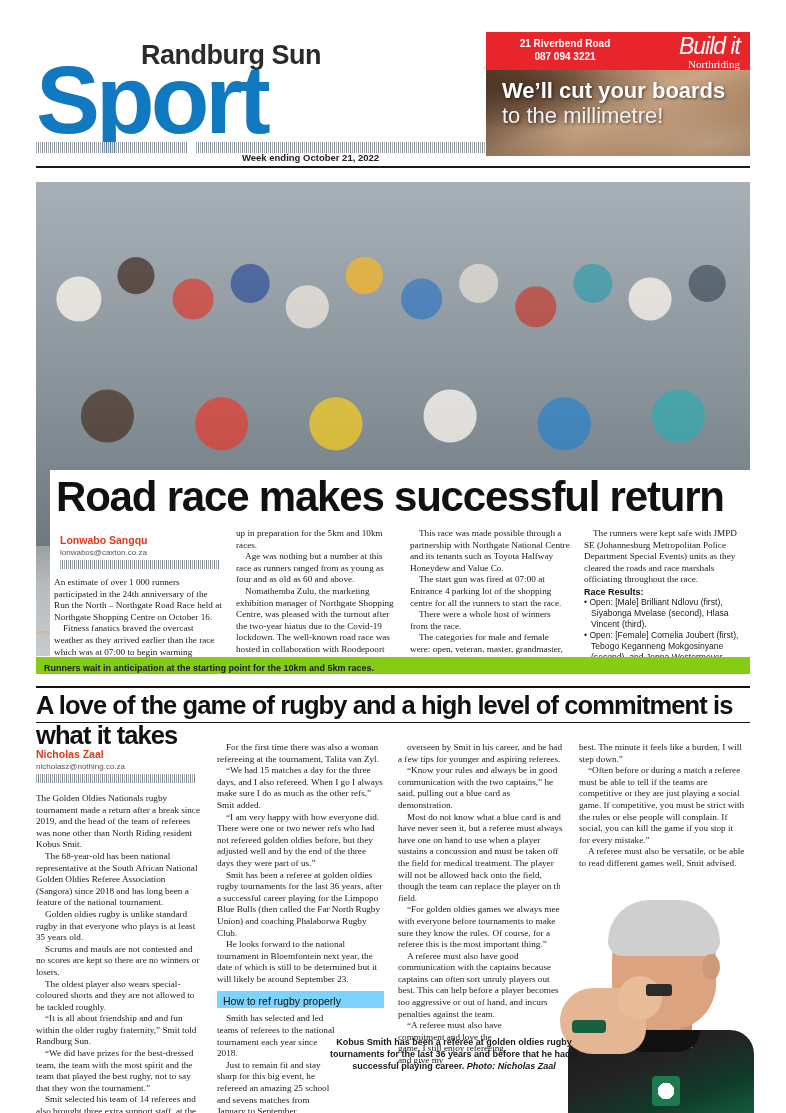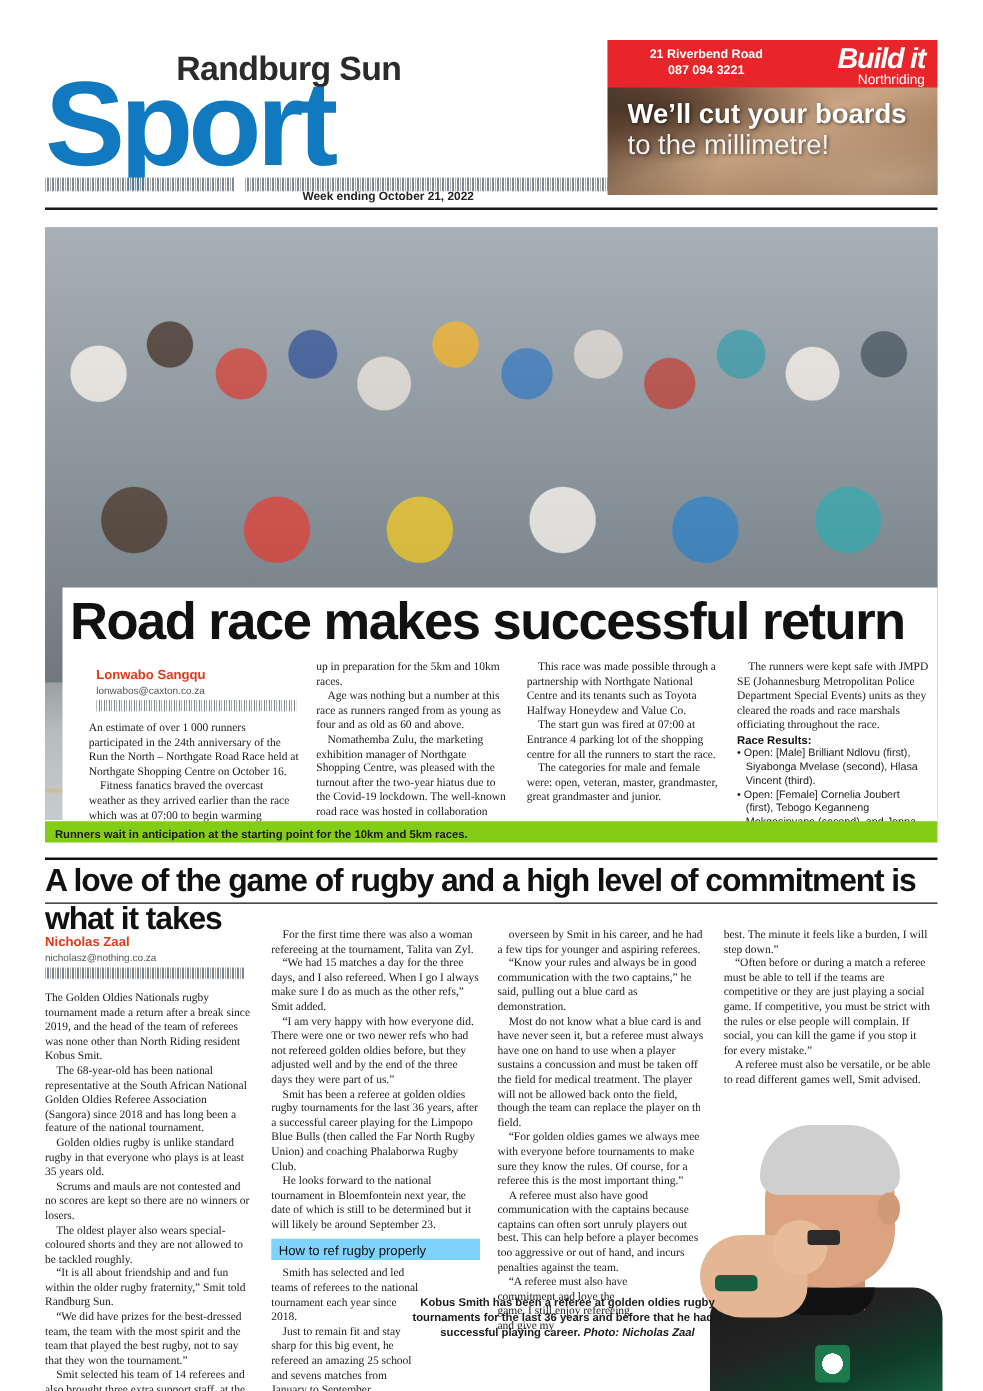--- a/index.html
+++ b/index.html
@@ -42,23 +42,23 @@
   .masthead-rule { position: absolute; left: 36px; top: 166px; width: 714px; height: 2px; background: #1a1a1a; }
 
   
   .ad { position: absolute; left: 486px; top: 32px; width: 264px; height: 124px; overflow: hidden;
         background: linear-gradient(160deg,#8a6b52 0%, #b2876a 30%, #c9a583 55%, #9d7657 80%, #7c5d45 100%); }
   .ad-top { position: absolute; left:0; top:0; width: 264px; height: 38px; background: #e8252a; }
   .ad-addr { position: absolute; left: 14px; top: 5px; width: 130px;
     font-family: "Liberation Sans", sans-serif; font-weight: bold; font-size: 10px;
     color: #fff; text-align: center; line-height: 13px; }
   .ad-brand { position: absolute; right: 10px; top: 3px; text-align: right; }
-  .ad-brand-name { font-family: "Liberation Sans", sans-serif; font-weight: bold; font-style: italic;
+  .ad-brand-name { font-family: "Liberation Sans", sans-serif; font-weight: normal; font-style: italic;
     font-size: 23px; color: #fff; letter-spacing: -1px; line-height: 23px; }
-  .ad-brand-sub { font-family: Liberation Sans, sans-serif; font-size: 11px; color: #fff; line-height: 12px; }
+  .ad-brand-sub { font-family: Liberation Serif, serif; font-size: 11px; color: #fff; line-height: 12px; }
   .ad-body { position: absolute; left: 0; top: 38px; width: 264px; height: 86px; }
   .ad-tex { position:absolute; inset:0;
     background:
       radial-gradient(ellipse at 15% 20%, rgba(60,40,25,.75) 0%, rgba(60,40,25,0) 45%),
       radial-gradient(ellipse at 85% 85%, rgba(210,180,150,.65) 0%, rgba(210,180,150,0) 55%),
       linear-gradient(115deg, rgba(40,25,15,.55) 0%, rgba(40,25,15,0) 40%); }
   .ad-line1 { position: absolute; left: 16px; top: 8px; font-family: "Liberation Sans", sans-serif;
     font-weight: bold; font-size: 22px; color: #fff; text-shadow: 1px 1px 3px rgba(0,0,0,.6); }
   .ad-line2 { position: absolute; left: 16px; top: 33px; font-family: "Liberation Sans", sans-serif;
     font-size: 22px; color: #f2f2f2; text-shadow: 1px 1px 3px rgba(0,0,0,.6); }
@@ -97,21 +97,21 @@
     background: #fff; }
   .lead-headline { font-family: "Liberation Sans", sans-serif; font-weight: bold;
     font-size: 42px; line-height: 46px; color: #111; letter-spacing: -1.2px;
     padding: 4px 0 0 6px; }
   .byline { padding-left: 6px; margin-top: 6px; width: 170px; }
   .byline-name { font-family: "Liberation Sans", sans-serif; font-weight: bold; font-size: 10.5px; color: #e03a1a; }
   .byline-email { font-family: "Liberation Sans", sans-serif; font-size: 8px; color: #555; margin-top: 2px; }
   .byline-bar { margin-top: 3px; height: 9px; width: 160px;
     background: repeating-linear-gradient(to right,#8e979f 0 1px,#fff 1px 2px,#5f686e 2px 3px,#fff 3px 4px); opacity:.8; }
 
-  .lead-cols { display: flex; gap: 14px; padding: 8px 6px 0 21px; }
+  .lead-cols { display: flex; gap: 14px; padding: 8px 6px 0 4px; }
   .lead-col { width: 168px; }
   .bodytxt { font-family: "Liberation Serif", serif; font-size: 9.2px; line-height: 11.6px;
     color: #1a1a1a; text-align: left; }
   .bodytxt p { margin-bottom: 0; text-indent: 9px; }
   .bodytxt p.noind { text-indent: 0; }
   .results-head { font-family: "Liberation Sans", sans-serif; font-weight: bold; font-size: 9px; color:#111; margin-top:1px;}
   .result-item { font-family: "Liberation Sans", sans-serif; font-size: 8.6px; line-height: 11px; color:#1a1a1a;
     padding-left: 7px; text-indent: -7px; }
 
   .photo-caption-bar { position: absolute; left: 36px; top: 657px; width: 714px; height: 17px;
@@ -221,20 +221,21 @@
           <p class="noind">up in preparation for the 5km and 10km races.</p>
           <p>Age was nothing but a number at this race as runners ranged from as young as four and as old as 60 and above.</p>
           <p>Nomathemba Zulu, the marketing exhibition manager of Northgate Shopping Centre, was pleased with the turnout after the two-year hiatus due to the Covid-19 lockdown. The well-known road race was hosted in collaboration with Roodepoort Athletics Club.</p>
         </div>
       </div>
 
       <div class="lead-col">
         <div class="bodytxt">
           <p>This race was made possible through a partnership with Northgate National Centre and its tenants such as Toyota Halfway Honeydew and Value Co.</p>
           <p>The start gun was fired at 07:00 at Entrance 4 parking lot of the shopping centre for all the runners to start the race.</p>
+          <p>There were a whole host of winners from the race.</p>
           <p>The categories for male and female were: open, veteran, master, grandmaster, great grandmaster and junior.</p>
         </div>
       </div>
 
       <div class="lead-col">
         <div class="bodytxt">
           <p>The runners were kept safe with JMPD SE (Johannesburg Metropolitan Police Department Special Events) units as they cleared the roads and race marshals officiating throughout the race.</p>
         </div>
         <div class="results-head">Race Results:</div>
         <div class="result-item">• Open: [Male] Brilliant Ndlovu (first), Siyabonga Mvelase (second), Hlasa Vincent (third).</div>

